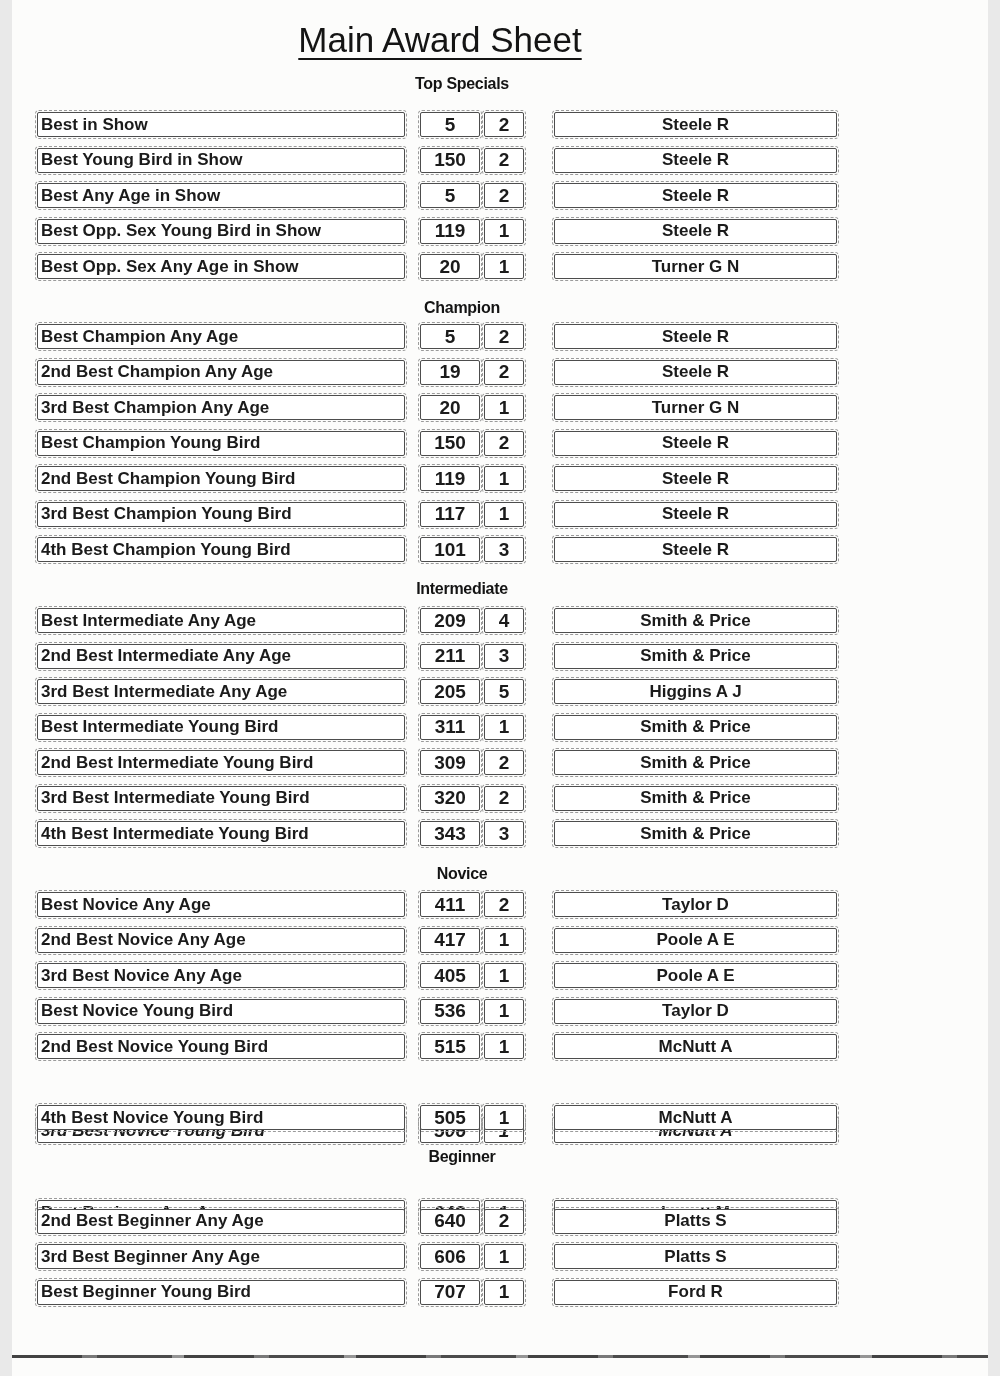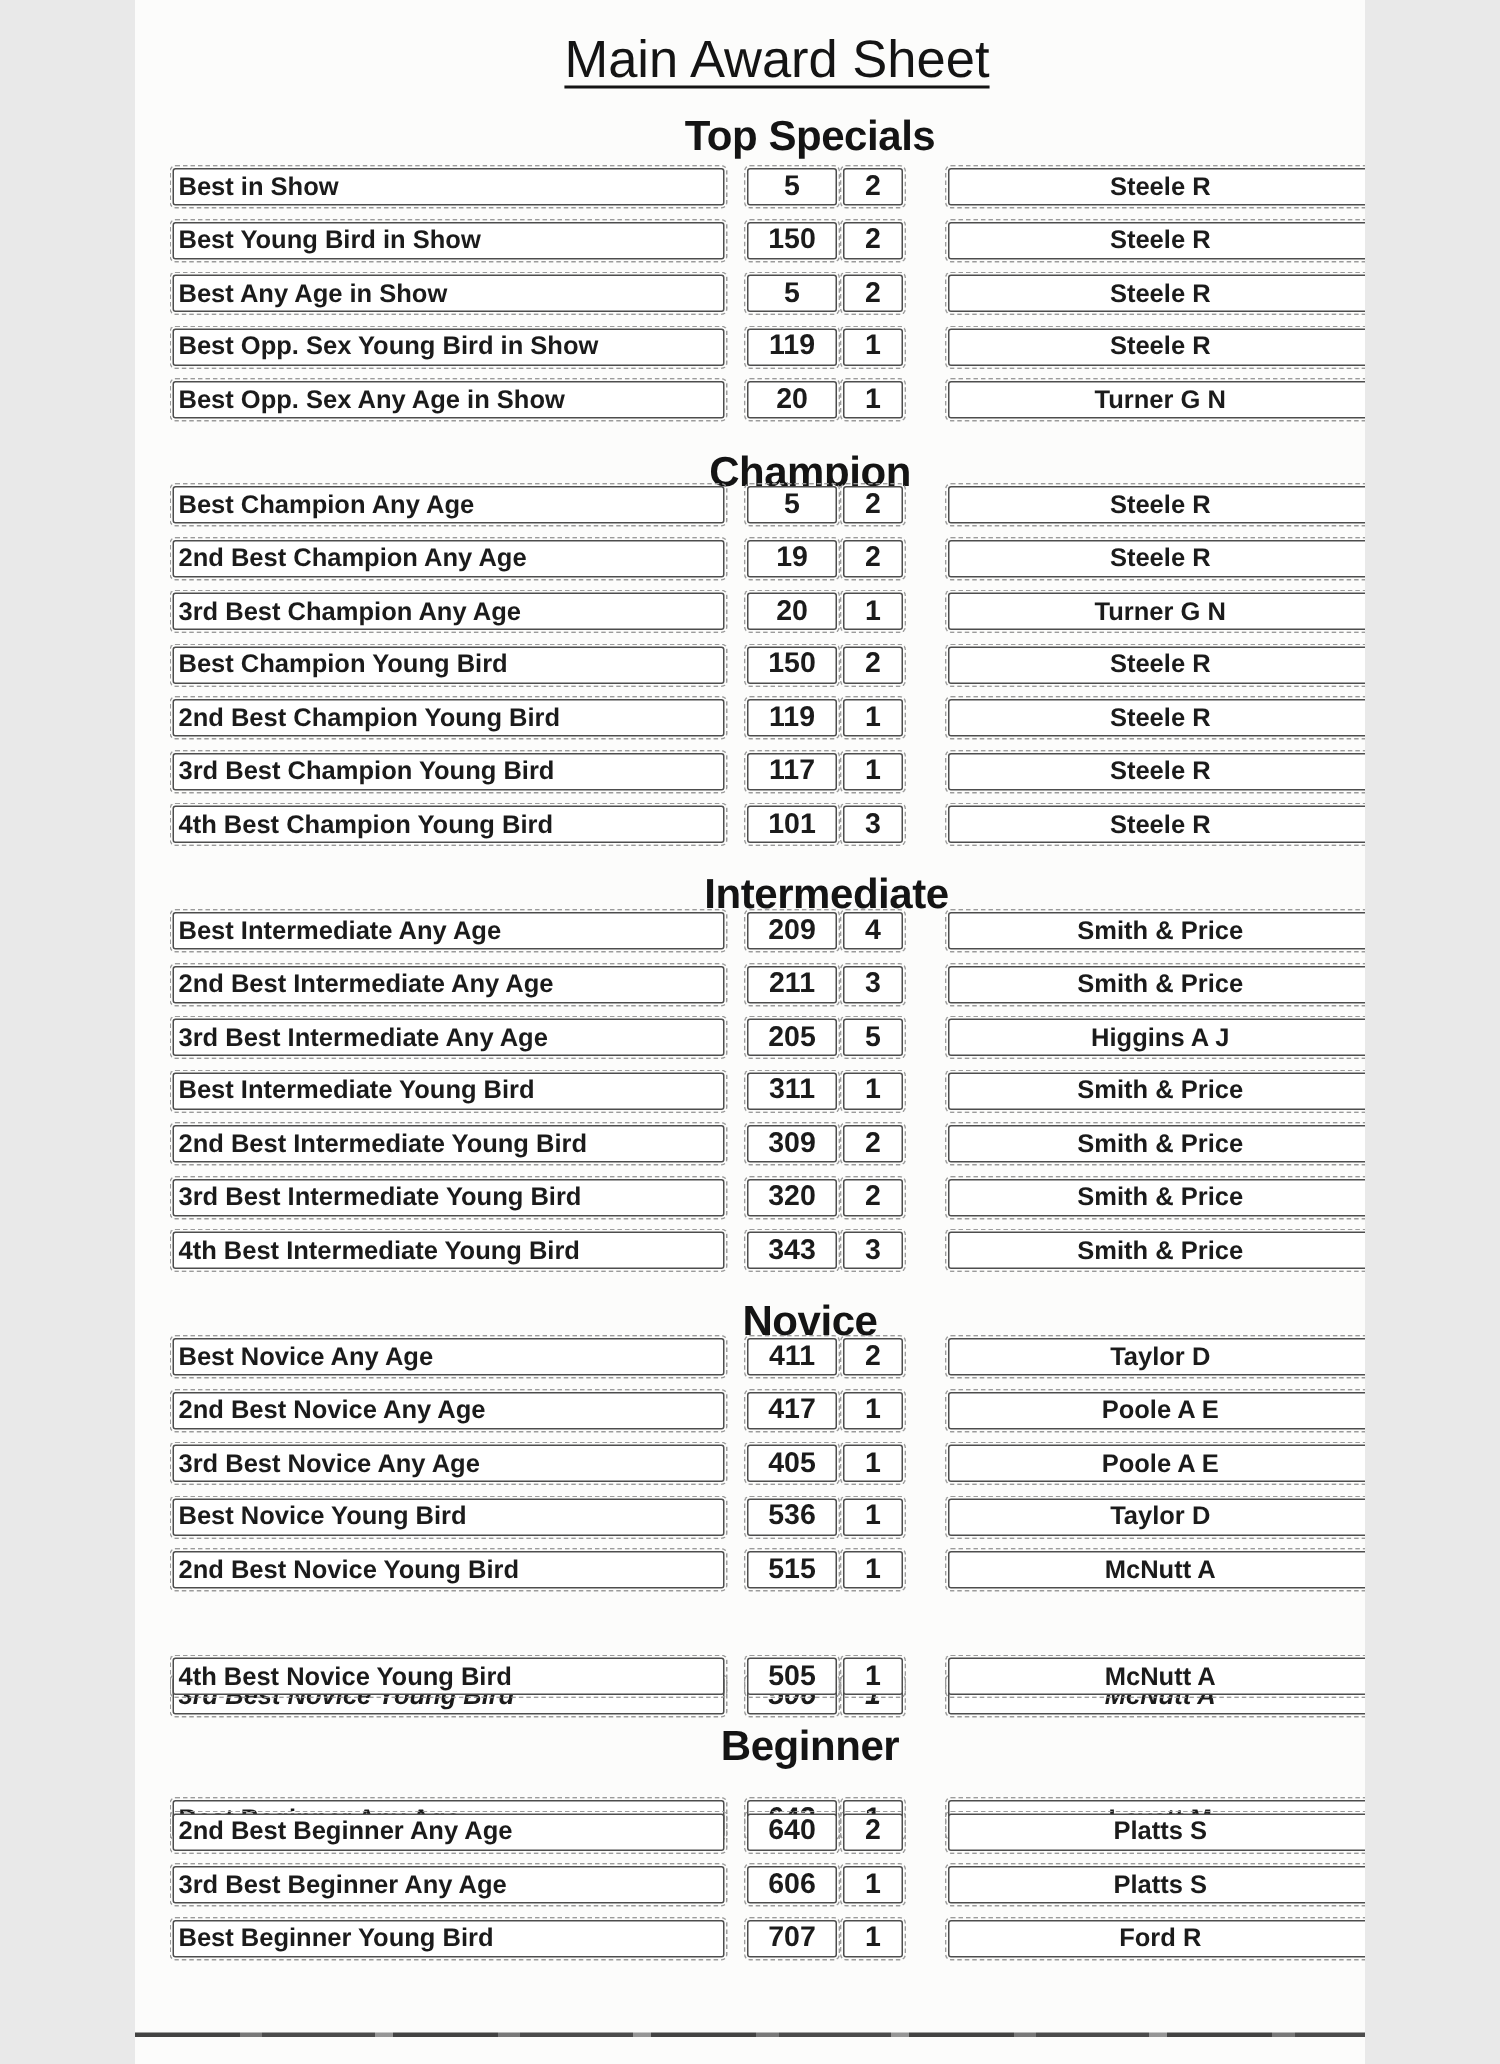--- a/index.html
+++ b/index.html
@@ -1,36 +1,36 @@
 <!DOCTYPE html>
 <html><head>
 <meta charset="utf-8">
 <style>
   html,body{margin:0;padding:0;background:#e9e9e9;}
   .page{
     position:relative;
-    width:820px;height:1376px;
+    width:976px;height:1376px;
     margin:0 auto;
     background:#fcfcfb;
     font-family:"Liberation Sans",sans-serif;
     color:#1b1b1b;
     overflow:hidden;
   }
   .title{
     position:absolute;top:20px;left:0;width:856px;margin:0;
     text-align:center;
     font-size:35px;font-weight:400;color:#141414;
     text-decoration:underline;
     text-decoration-thickness:2px;
     text-underline-offset:6px;
   }
   .section-title{
     position:absolute;left:0;width:900px;
     text-align:center;
-    font-size:28px;font-weight:700;color:#141414;
+    font-size:16px;font-weight:700;color:#141414;
     letter-spacing:-0.3px;
   }
   .row{position:absolute;left:0;width:100%;height:25px;border-radius:12px;}
   .box{
     position:absolute;top:0;height:25px;box-sizing:border-box;
     background:#ffffff;
     border:1.6px solid #4d4d4d;
     outline:1px dashed #9b9b9b;
     outline-offset:1.5px;
     border-radius:2px;
@@ -122,21 +122,21 @@
         <div class="box n1">117</div>
         <div class="box n2">1</div>
         <div class="box winner">Steele R</div>
       </div>
       <div class="row" style="top: 537px;">
         <div class="box label">4th Best Champion Young Bird</div>
         <div class="box n1">101</div>
         <div class="box n2">3</div>
         <div class="box winner">Steele R</div>
       </div>
-      <div class="section-title" style="top: 580px; padding-left: 11px;">Intermediate</div>
+      <div class="section-title" style="top: 580px;">Intermediate</div>
       <div class="row" style="top: 608px;">
         <div class="box label">Best Intermediate Any Age</div>
         <div class="box n1">209</div>
         <div class="box n2">4</div>
         <div class="box winner">Smith &amp; Price</div>
       </div>
       <div class="row" style="top: 643.5px;">
         <div class="box label">2nd Best Intermediate Any Age</div>
         <div class="box n1">211</div>
         <div class="box n2">3</div>

